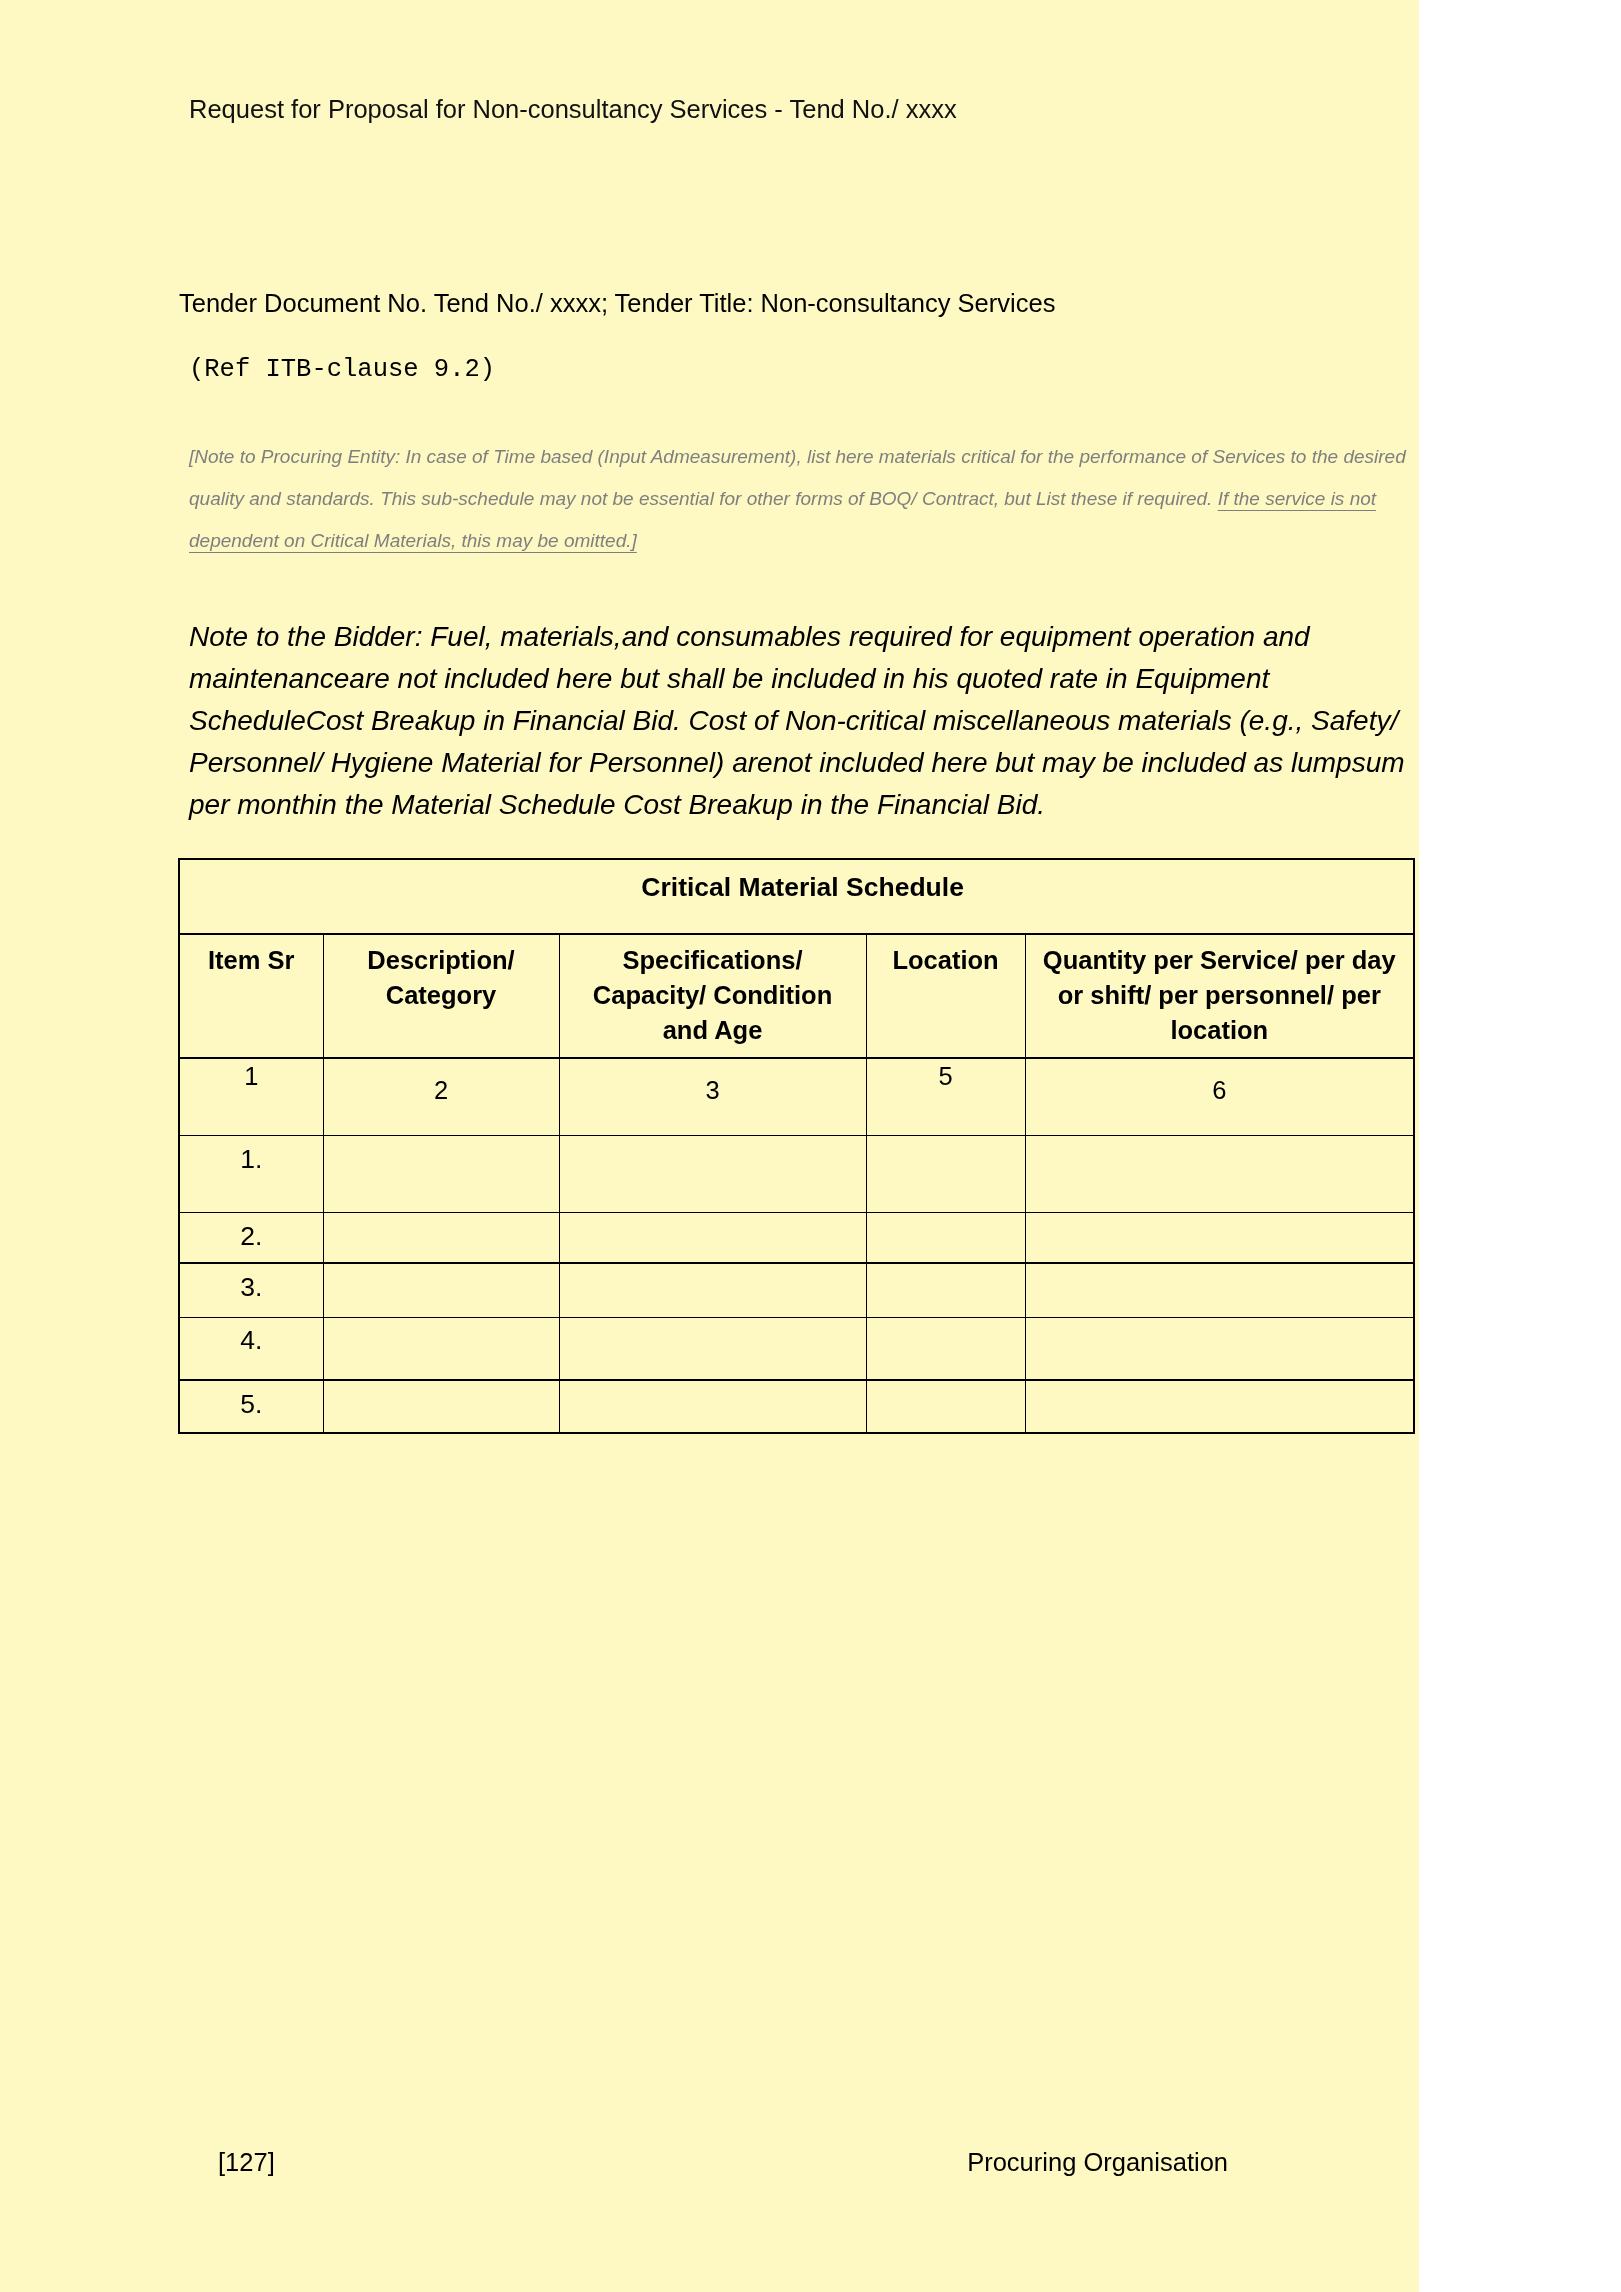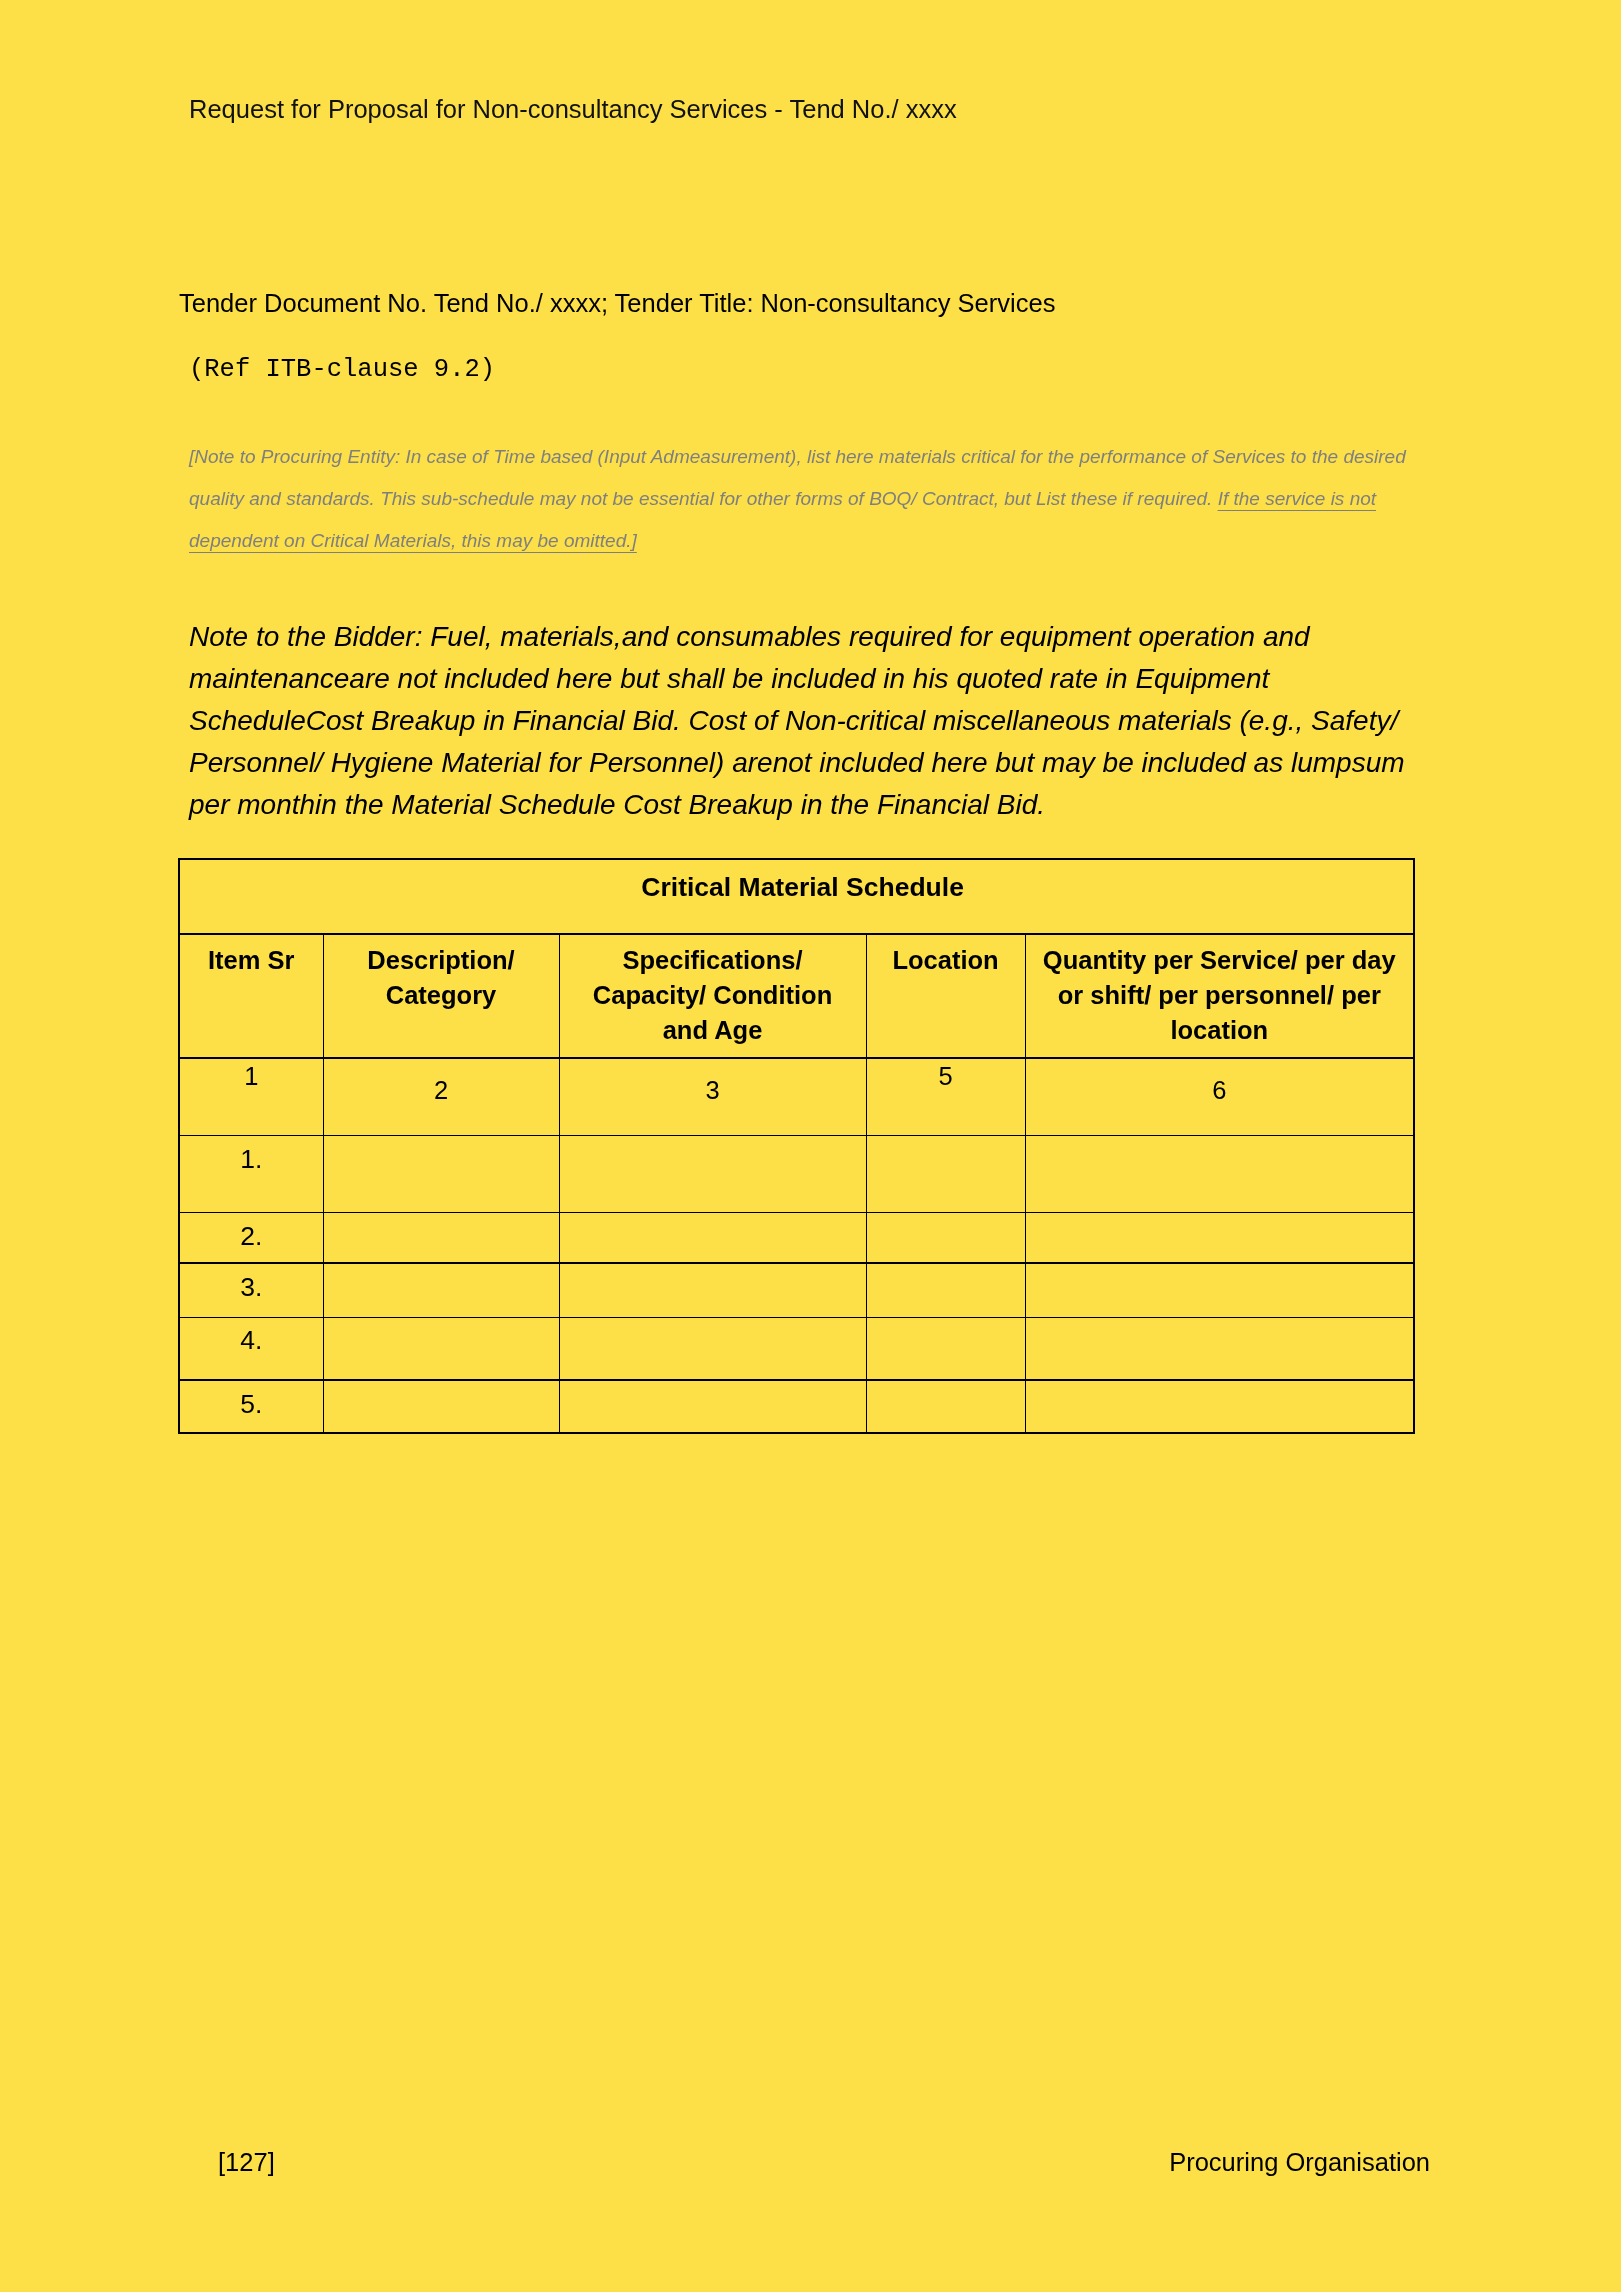--- a/index.html
+++ b/index.html
@@ -2,23 +2,23 @@
 <html><head>
 <meta charset="utf-8">
 <style>
   html, body {
     margin: 0;
     padding: 0;
     background: #ffffff;
   }
   .page {
     position: relative;
-    width: 1621px;
+    width: 1419px;
     height: 2293px;
-    background: #fde047;
+    background: #fef9c3;
     font-family: "Liberation Sans", sans-serif;
     color: #000000;
     overflow: hidden;
   }
   .abs { position: absolute; }
 
   .page-header {
     top: 93px;
     left: 189px;
     font-size: 25.5px;

